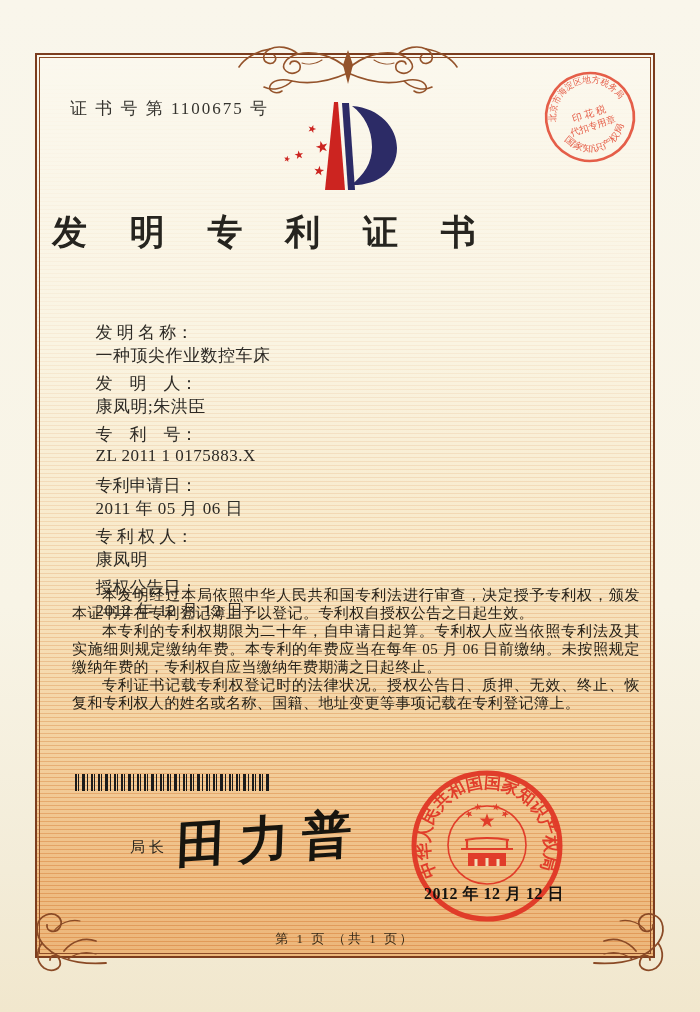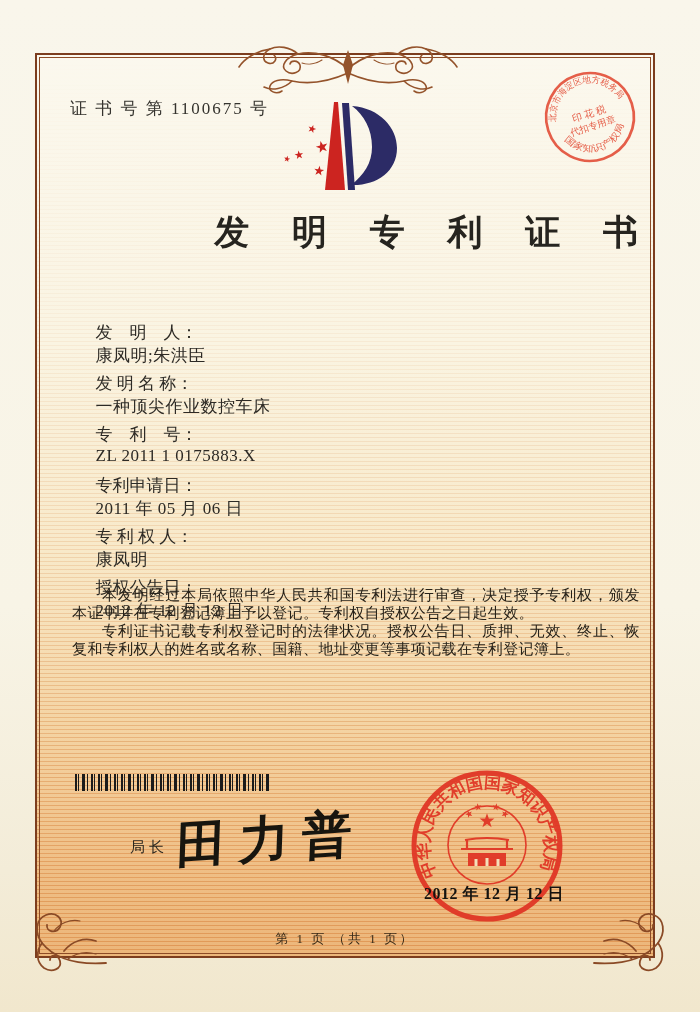--- a/index.html
+++ b/index.html
@@ -27,21 +27,21 @@
   .ornament-top { position:absolute; left:236px; top:38px; width:224px; height:62px; }
   .corner-flourish { position:absolute; top:901px; width:84px; height:72px; }
   .corner-flourish.left  { left:24px; }
   .corner-flourish.right { left:592px; transform:scaleX(-1); }
 
   .cert-no { position:absolute; left:70px; top:97px; font-size:17px; letter-spacing:2px; color:#35332e; }
 
   .logo { position:absolute; left:270px; top:98px; width:140px; height:102px; }
 
   .title {
-    position:absolute; left:35px; top:209px; width:620px; text-align:right;
+    position:absolute; left:35px; top:209px; width:620px; text-align:left;
     font-size:35px; font-weight:600; letter-spacing:17px; color:#26241f; text-indent:17px;
   }
 
   .fields { position:absolute; left:70px; top:301px; width:540px; }
   .field-row { height:18px; margin-bottom:33px; font-size:17px; color:#2d2a25; white-space:pre; }
   .field-label { display:inline-block; width:102px; white-space:pre; }
   .field-value { letter-spacing:0.5px; }
 
   .body-text { position:absolute; left:72px; top:586px; width:568px; font-size:15px; line-height:18px; color:#262118; }
   .body-text p { text-indent:2em; text-align:justify; letter-spacing:0.4px; }
@@ -148,47 +148,48 @@
       <use href="#star" transform="translate(29,57) scale(0.45) rotate(-8)"></use>
       <use href="#star" transform="translate(17,61) scale(0.32) rotate(12)"></use>
       <use href="#star" transform="translate(49,73) scale(0.52) rotate(8)"></use>
     </g>
   </svg>
 
   <div class="title">发 明 专 利 证 书</div>
 
   <div class="fields">
     <div class="field-row">
+      <span class="field-label">发 明 名 称：</span>
+      <span class="field-value">一种顶尖作业数控车床</span>
+    </div>
+    <div class="field-row">
       <span class="field-label">发　明　人：</span>
       <span class="field-value">康凤明;朱洪臣</span>
     </div>
     <div class="field-row">
-      <span class="field-label">发 明 名 称：</span>
-      <span class="field-value">一种顶尖作业数控车床</span>
-    </div>
-    <div class="field-row">
       <span class="field-label">专　利　号：</span>
       <span class="field-value">ZL 2011 1 0175883.X</span>
     </div>
     <div class="field-row">
       <span class="field-label">专利申请日：</span>
       <span class="field-value">2011 年 05 月 06 日</span>
     </div>
     <div class="field-row">
       <span class="field-label">专 利 权 人：</span>
       <span class="field-value">康凤明</span>
     </div>
     <div class="field-row">
       <span class="field-label">授权公告日：</span>
       <span class="field-value">2012 年 12 月 12 日</span>
     </div>
   </div>
 
   <div class="body-text">
     <p>本发明经过本局依照中华人民共和国专利法进行审查，决定授予专利权，颁发本证书并在专利登记簿上予以登记。专利权自授权公告之日起生效。</p>
+    <p>本专利的专利权期限为二十年，自申请日起算。专利权人应当依照专利法及其实施细则规定缴纳年费。本专利的年费应当在每年 05 月 06 日前缴纳。未按照规定缴纳年费的，专利权自应当缴纳年费期满之日起终止。</p>
     <p>专利证书记载专利权登记时的法律状况。授权公告日、质押、无效、终止、恢复和专利权人的姓名或名称、国籍、地址变更等事项记载在专利登记簿上。</p>
   </div>
 
   <div class="barcode"></div>
 
   <div class="sig-title">局长</div>
   <div class="sig-name">田力普</div>
 
   <svg class="main-seal" viewBox="0 0 158 158">
     <defs>

